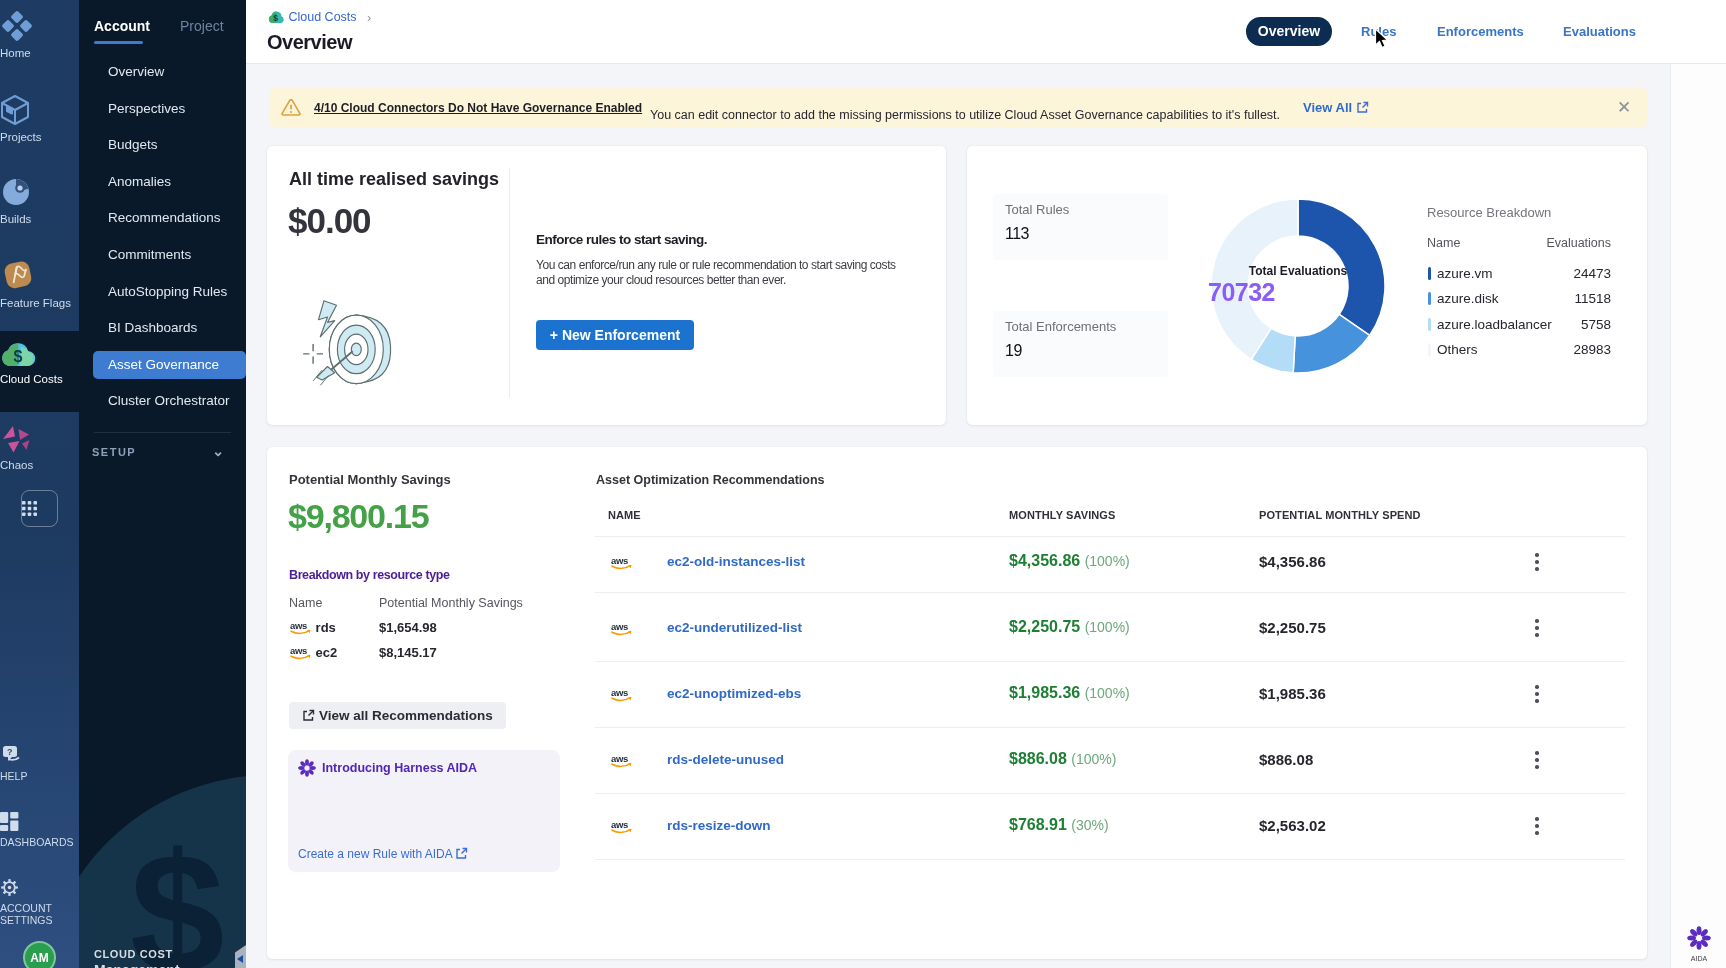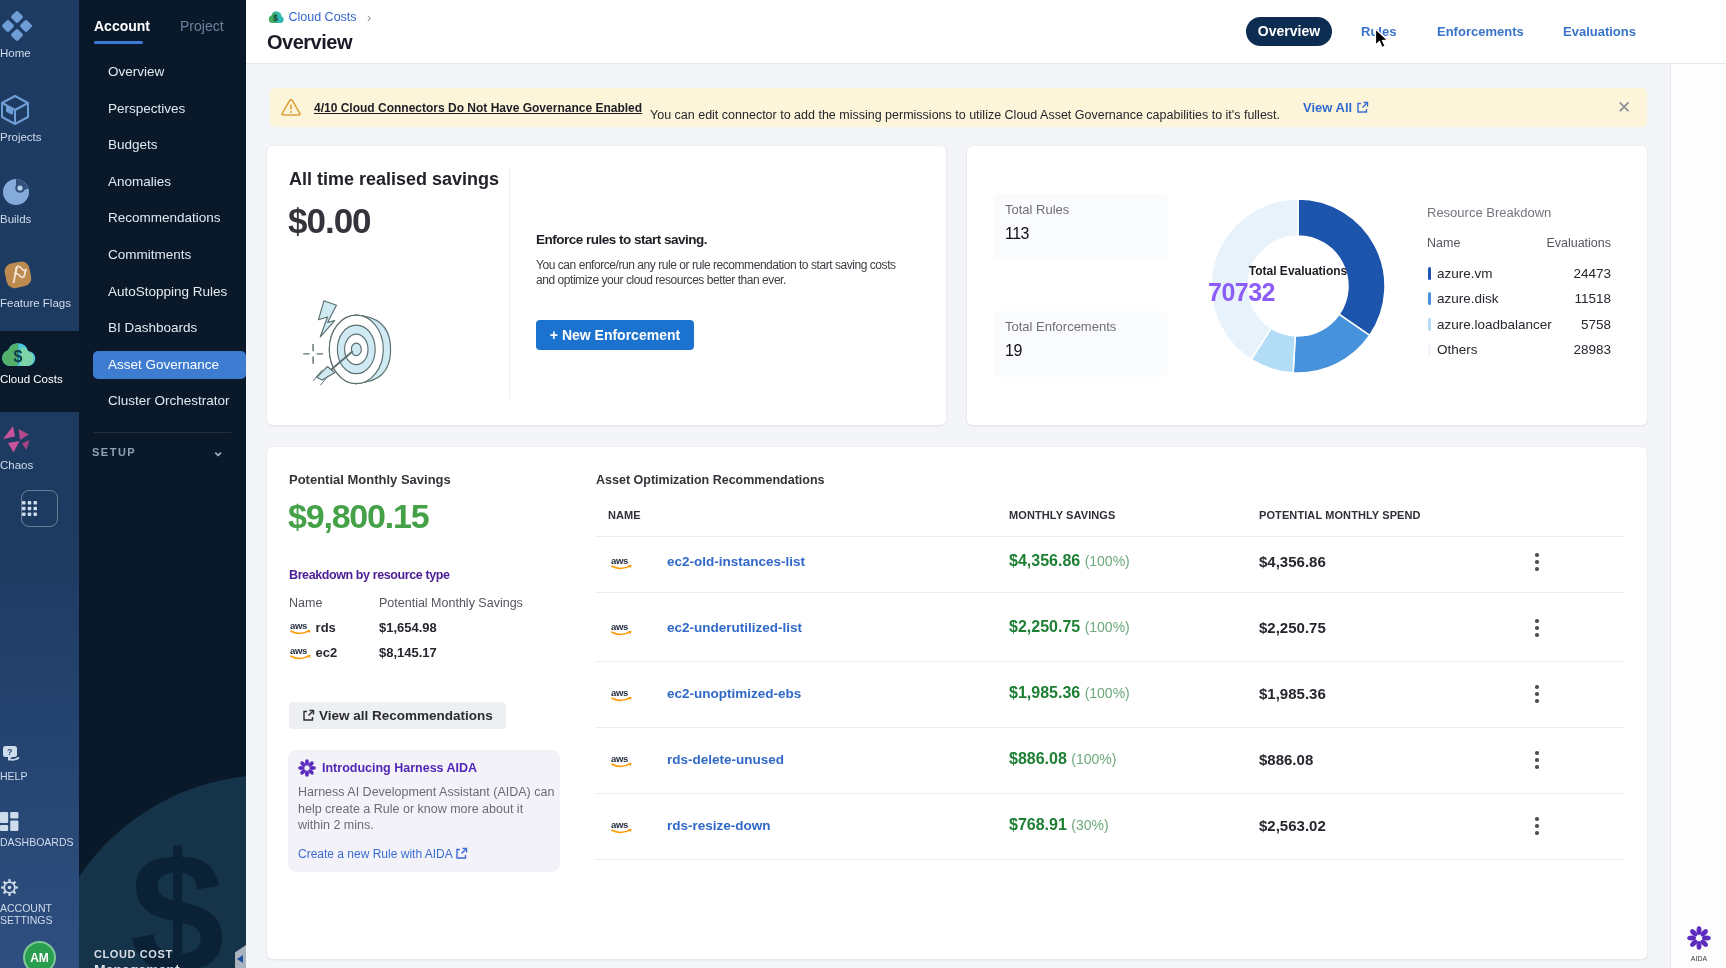--- a/index.html
+++ b/index.html
@@ -354,21 +354,20 @@
             <ellipse cx="9" cy="3.4" rx="1.9" ry="3.2" fill="#5b2cbe" transform="rotate(0 9 9)"></ellipse>
             <ellipse cx="9" cy="3.4" rx="1.9" ry="3.2" fill="#5b2cbe" transform="rotate(45 9 9)"></ellipse>
             <ellipse cx="9" cy="3.4" rx="1.9" ry="3.2" fill="#5b2cbe" transform="rotate(90 9 9)"></ellipse>
             <ellipse cx="9" cy="3.4" rx="1.9" ry="3.2" fill="#5b2cbe" transform="rotate(135 9 9)"></ellipse>
             <ellipse cx="9" cy="3.4" rx="1.9" ry="3.2" fill="#5b2cbe" transform="rotate(180 9 9)"></ellipse>
             <ellipse cx="9" cy="3.4" rx="1.9" ry="3.2" fill="#5b2cbe" transform="rotate(225 9 9)"></ellipse>
             <ellipse cx="9" cy="3.4" rx="1.9" ry="3.2" fill="#5b2cbe" transform="rotate(270 9 9)"></ellipse>
             <ellipse cx="9" cy="3.4" rx="1.9" ry="3.2" fill="#5b2cbe" transform="rotate(315 9 9)"></ellipse>
           </svg>
         <div class="at">Introducing Harness AIDA</div>
-        <div class="ab">Harness AI Development Assistant (AIDA) can help create a Rule or know more about it within 2 mins.</div>
         <div class="al">Create a new Rule with AIDA <svg width="13" height="13" viewBox="0 0 13 13" style="vertical-align:-2px;">
               <path d="M5 2.5 H2 V11 H10.5 V8" fill="none" stroke="#3c6dd4" stroke-width="1.4"></path>
               <path d="M7.5 1.5 H11.5 V5.5" fill="none" stroke="#3c6dd4" stroke-width="1.4"></path>
               <path d="M11.3 1.7 L6.5 6.5" fill="none" stroke="#3c6dd4" stroke-width="1.4"></path>
             </svg></div>
       </div>
 
       <div class="rec">
         <div class="rh">Asset Optimization Recommendations</div>
         <div class="cols">

